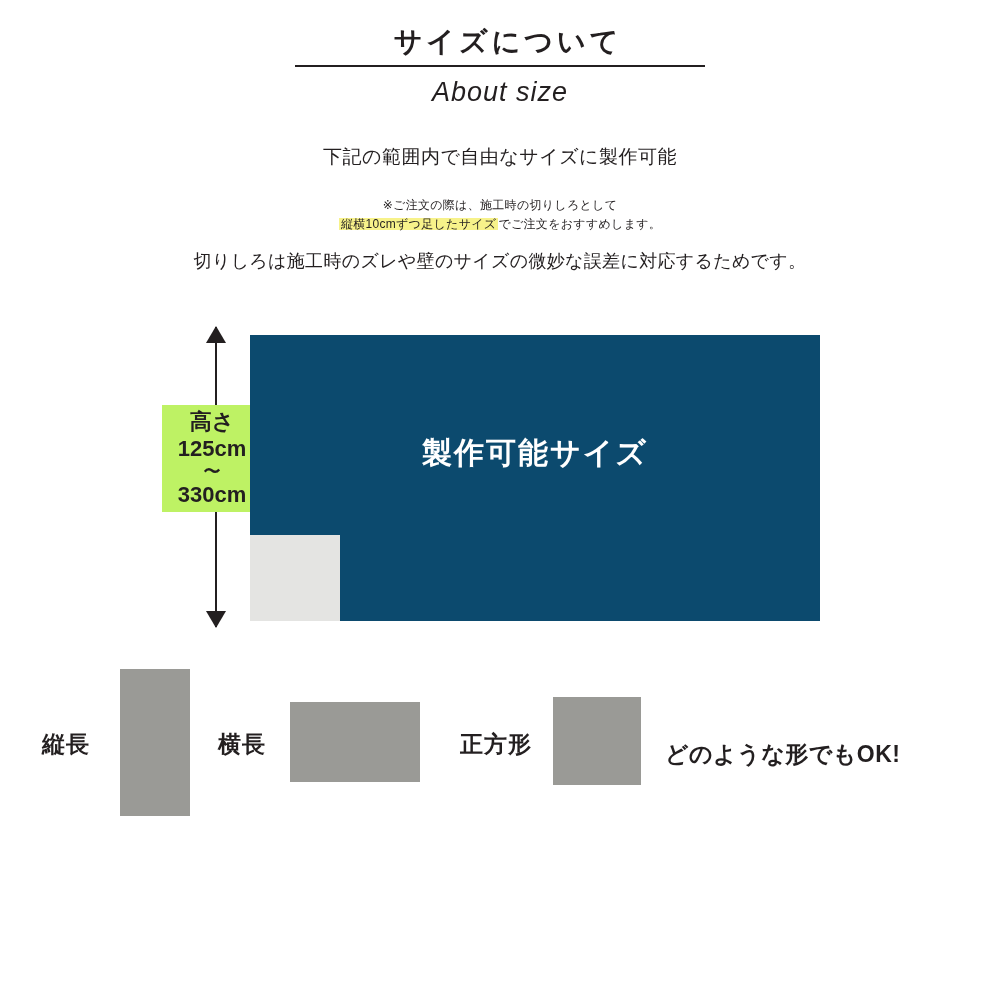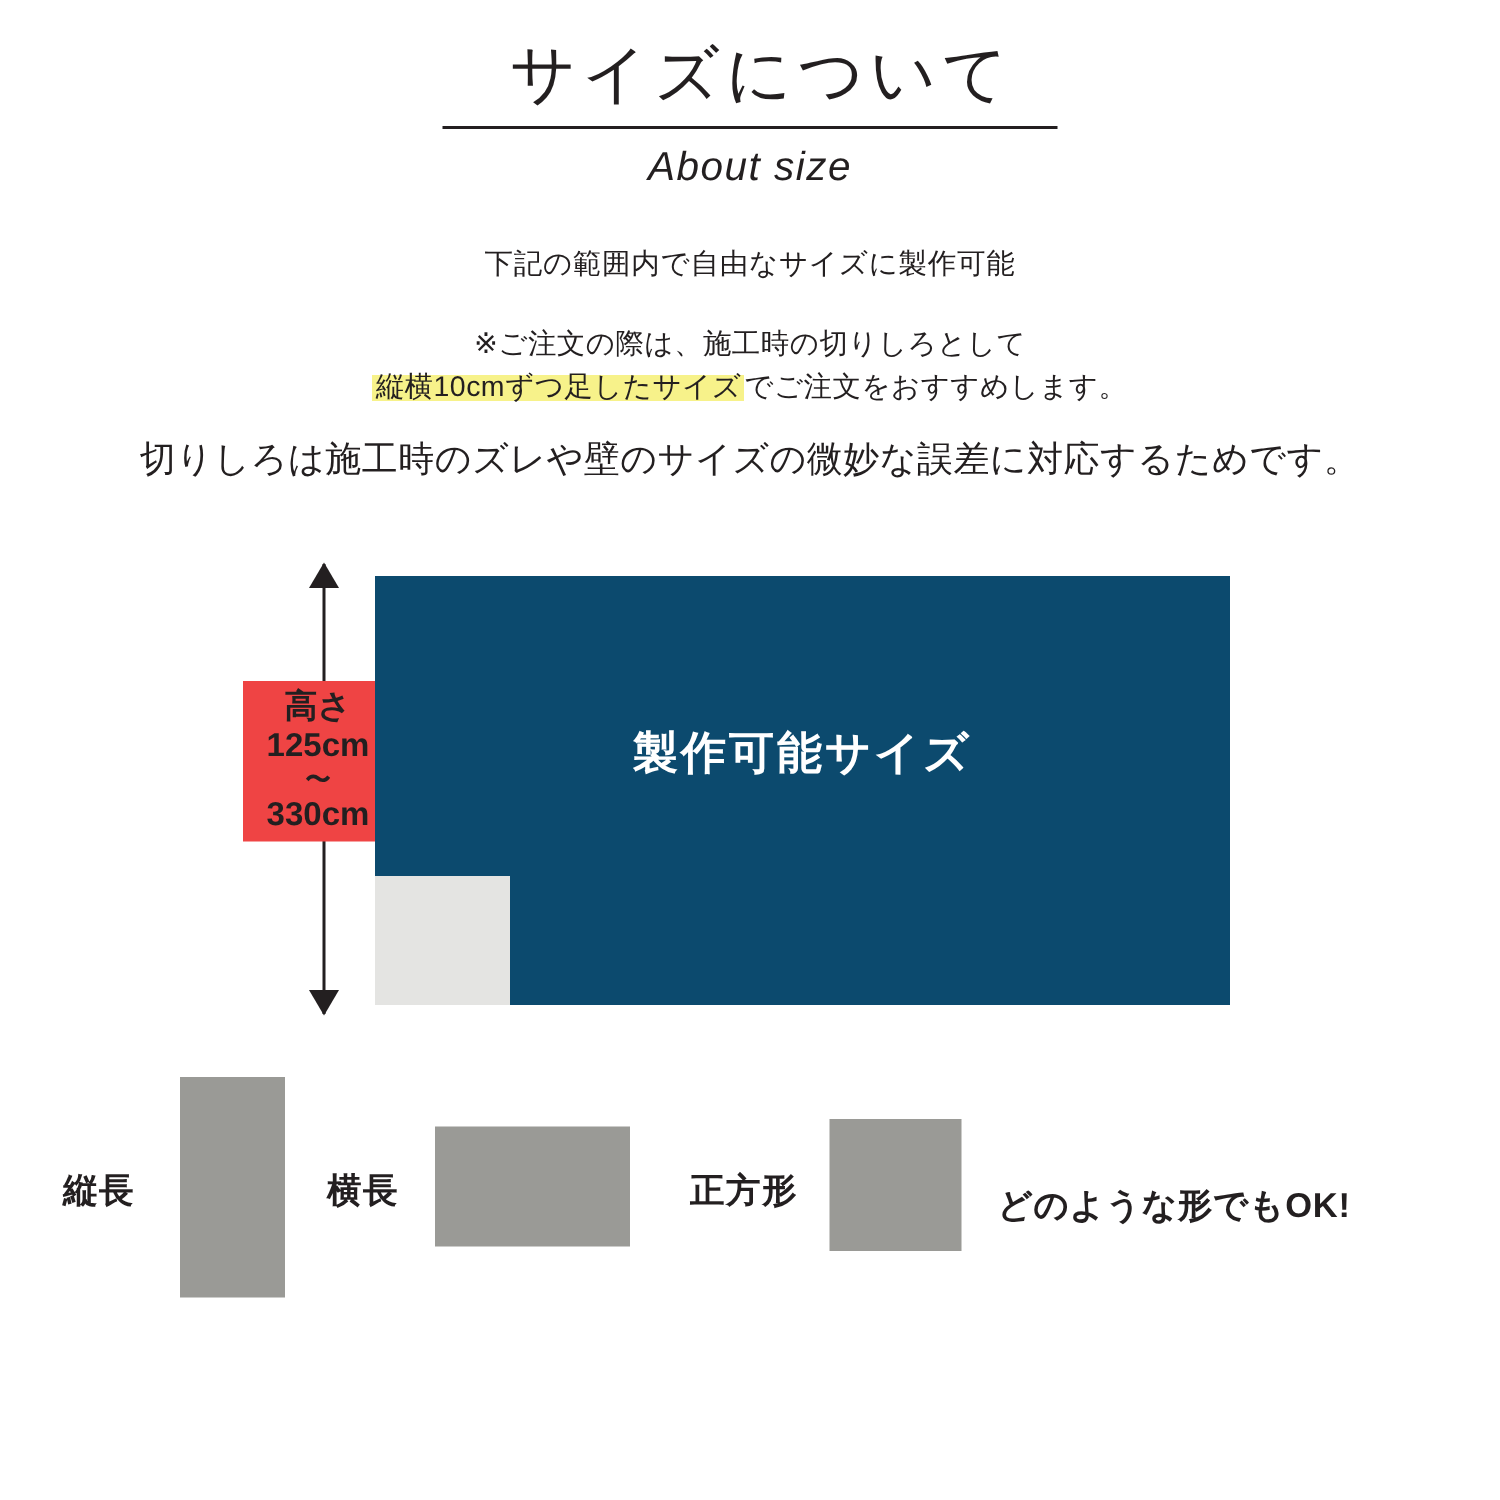--- a/index.html
+++ b/index.html
@@ -21,22 +21,22 @@
     width: 1000px;
     height: 1000px;
   }
 
   
   .header {
     text-align: center;
     padding-top: 24px;
   }
   .title-jp {
-    font-size: 43px;
-    font-weight: normal;
+    font-size: 28px;
+    font-weight: bold;
     letter-spacing: 4px;
     line-height: 1.25;
     margin: 0;
     padding-left: 16px;
   }
   .title-rule {
     width: 410px;
     height: 2px;
     background: #231f20;
     margin: 6px auto 0 auto;
@@ -53,32 +53,32 @@
   .intro {
     text-align: center;
     margin-top: 36px;
   }
   .intro .line1 {
     font-size: 19px;
     letter-spacing: 0.5px;
   }
   .note-block {
     margin-top: 26px;
-    font-size: 19px;
+    font-size: 12px;
     line-height: 1.55;
     letter-spacing: 0.3px;
   }
   .note-block .hl {
     background: linear-gradient(transparent 8%, #f7f28a 8%, #f7f28a 92%, transparent 92%);
     padding: 0 2px;
     text-align: center;
   }
   .intro .line4 {
     margin-top: 16px;
-    font-size: 24px;
+    font-size: 18px;
     letter-spacing: 0.3px;
   }
 
   
   .diagram {
     position: relative;
     width: 1000px;
     height: 360px;
     margin-top: 14px;
   }
@@ -166,21 +166,21 @@
   }
   .height-label {
     position: absolute;
     left: 162px;
     top: 118px;
     width: 100px;
     text-align: center;
     font-size: 22px;
     font-weight: bold;
     line-height: 1.22;
-    background: #ef4444;
+    background: #bef264;
     padding: 4px 0;
   }
   .height-label .tilde {
     font-size: 17px;
     display: block;
     line-height: 1.1;
   }
 
   
   .rect-main {

